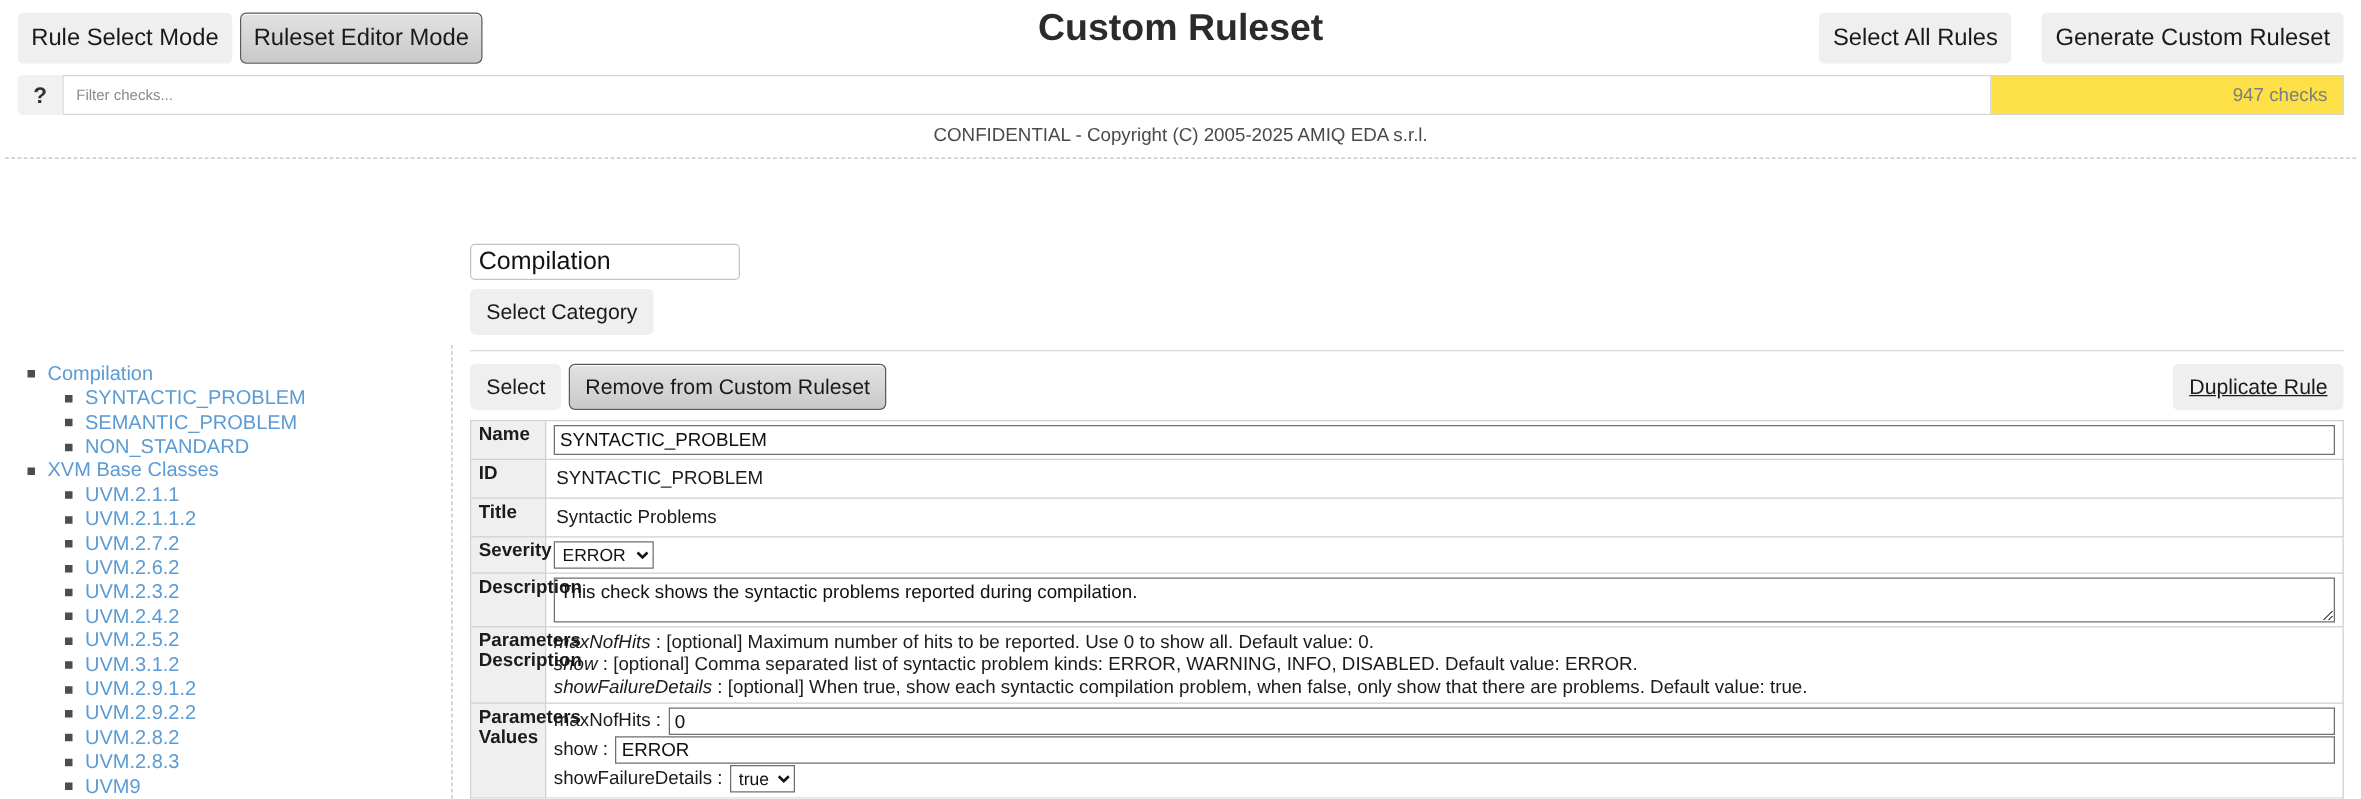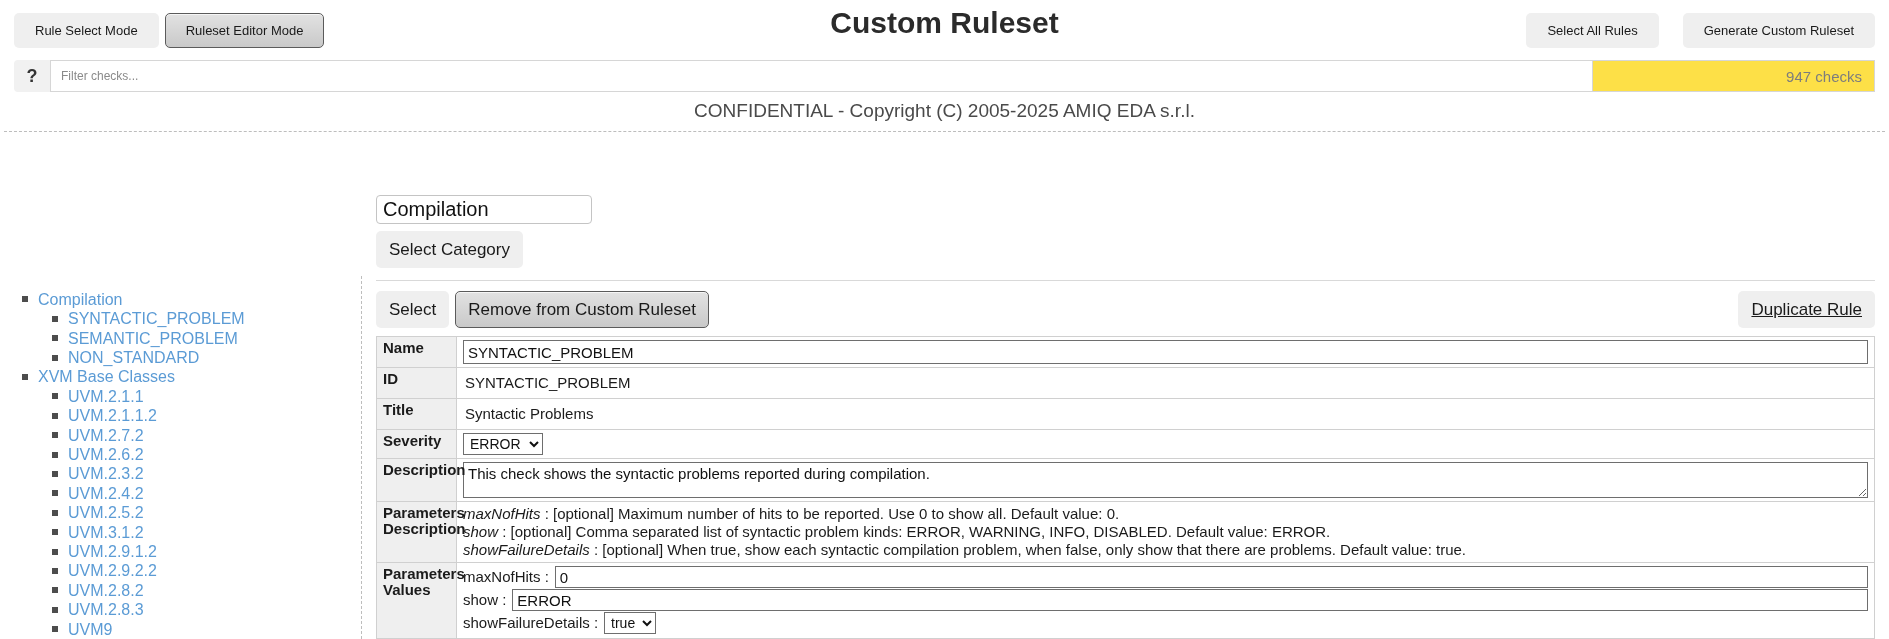--- a/index.html
+++ b/index.html
@@ -19,23 +19,23 @@
     display: flex; align-items: center;
     height: 60px; flex: 0 0 60px;
     padding: 0 14px;
     position: relative;
   }
   .toolbar .left { display: flex; gap: 6px; align-items: center; z-index: 2; }
   .toolbar .right { display: flex; gap: 24px; margin-left: auto; z-index: 2; }
 
   .btn {
     font-family: "Liberation Sans", sans-serif;
-    font-size: 13px;
+    font-size: 19px;
     line-height: 1;
-    padding: 10px 20px;
+    padding: 10px 10px;
     border: 1px solid transparent;
     border-radius: 5px;
     background: #efefef;
     color: #1a1a1a;
     cursor: pointer;
     white-space: nowrap;
   }
   .btn.pressed {
     background: linear-gradient(180deg,#e2e2e2 0%,#c9c9c9 100%);
     border: 1px solid #5b5b5b;
@@ -87,21 +87,21 @@
     background: #fde047;
     display: flex; align-items: center; justify-content: flex-end;
     padding-right: 12px;
     font-size: 15px;
     color: #7d7d7d;
   }
 
   
   .confidential {
     text-align: center;
-    font-size: 19px;
+    font-size: 15px;
     color: #4a4a4a;
     padding: 8px 0 9px 0;
     border-bottom: 1px dashed #bdbdbd;
     margin: 0 4px;
   }
 
   
   .body { flex: 1 1 auto; display: flex; min-height: 0; align-items: flex-end; }
 
   .sidebar {
@@ -168,21 +168,21 @@
     table-layout: fixed;
   }
   table.props td {
     border: 1px solid #d0d0d0;
     padding: 3px 6px;
     font-size: 15px;
     vertical-align: top;
     color: #1b1b1b;
   }
   td.lbl {
-    width: 80px;
+    width: 60px;
     background: #efefef;
     font-weight: bold;
     font-size: 15px;
     white-space: normal;
     line-height: 16px;
     padding-top: 5px;
   }
   td.val { background: #fff; }
 
   input.text-field {

